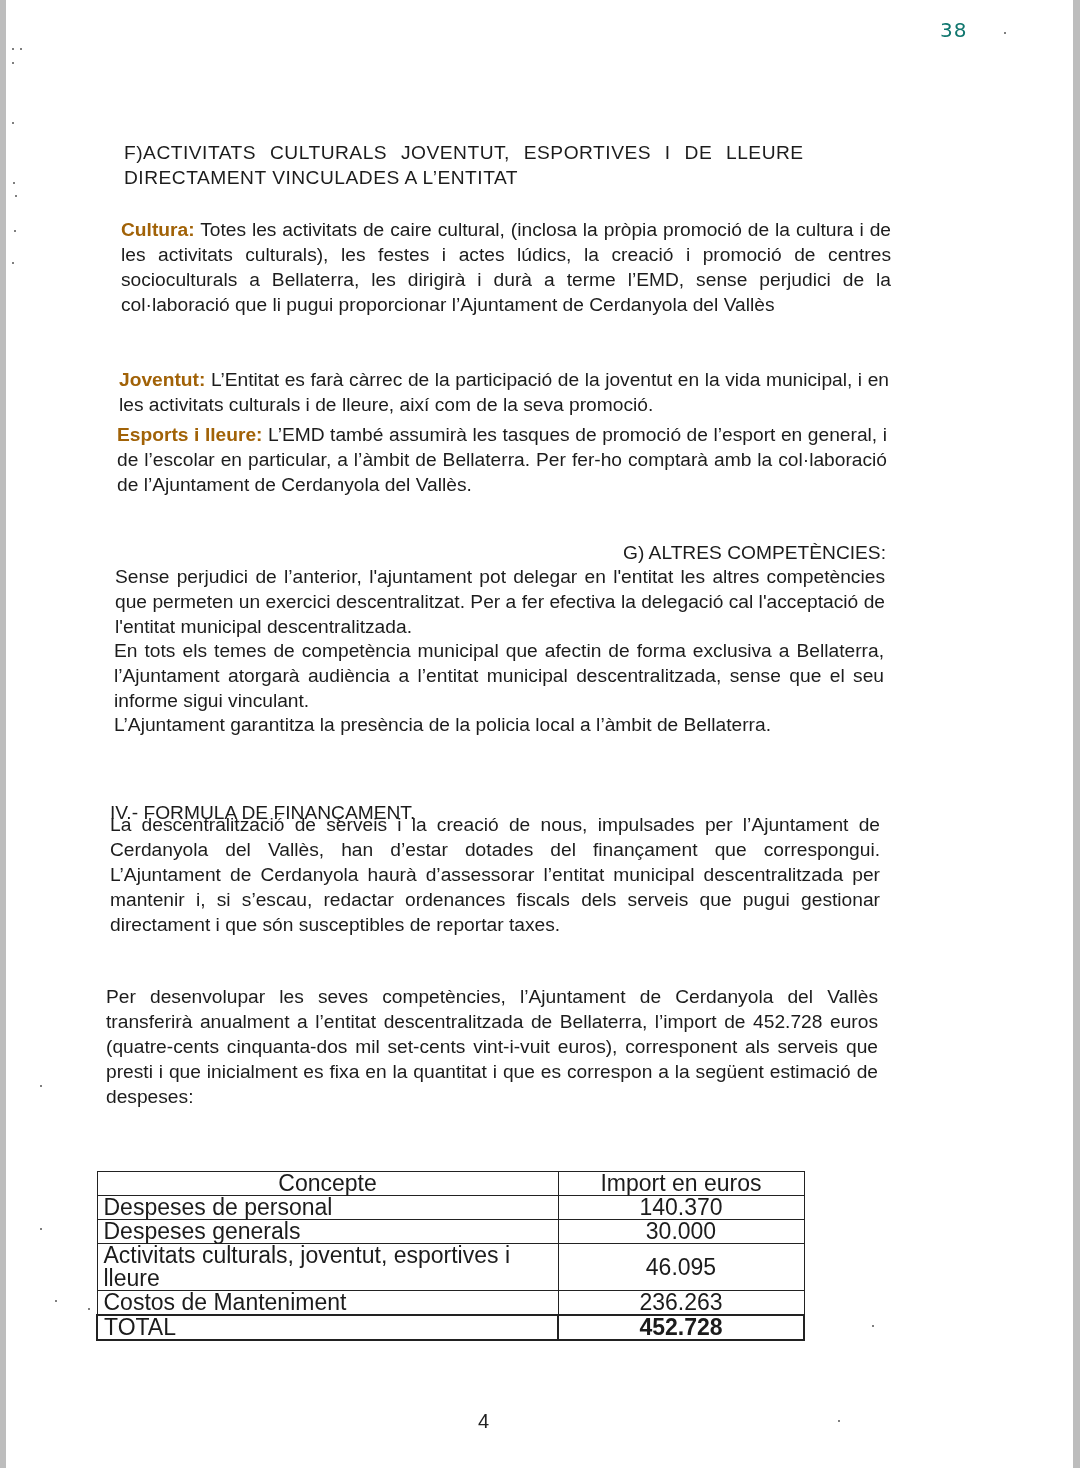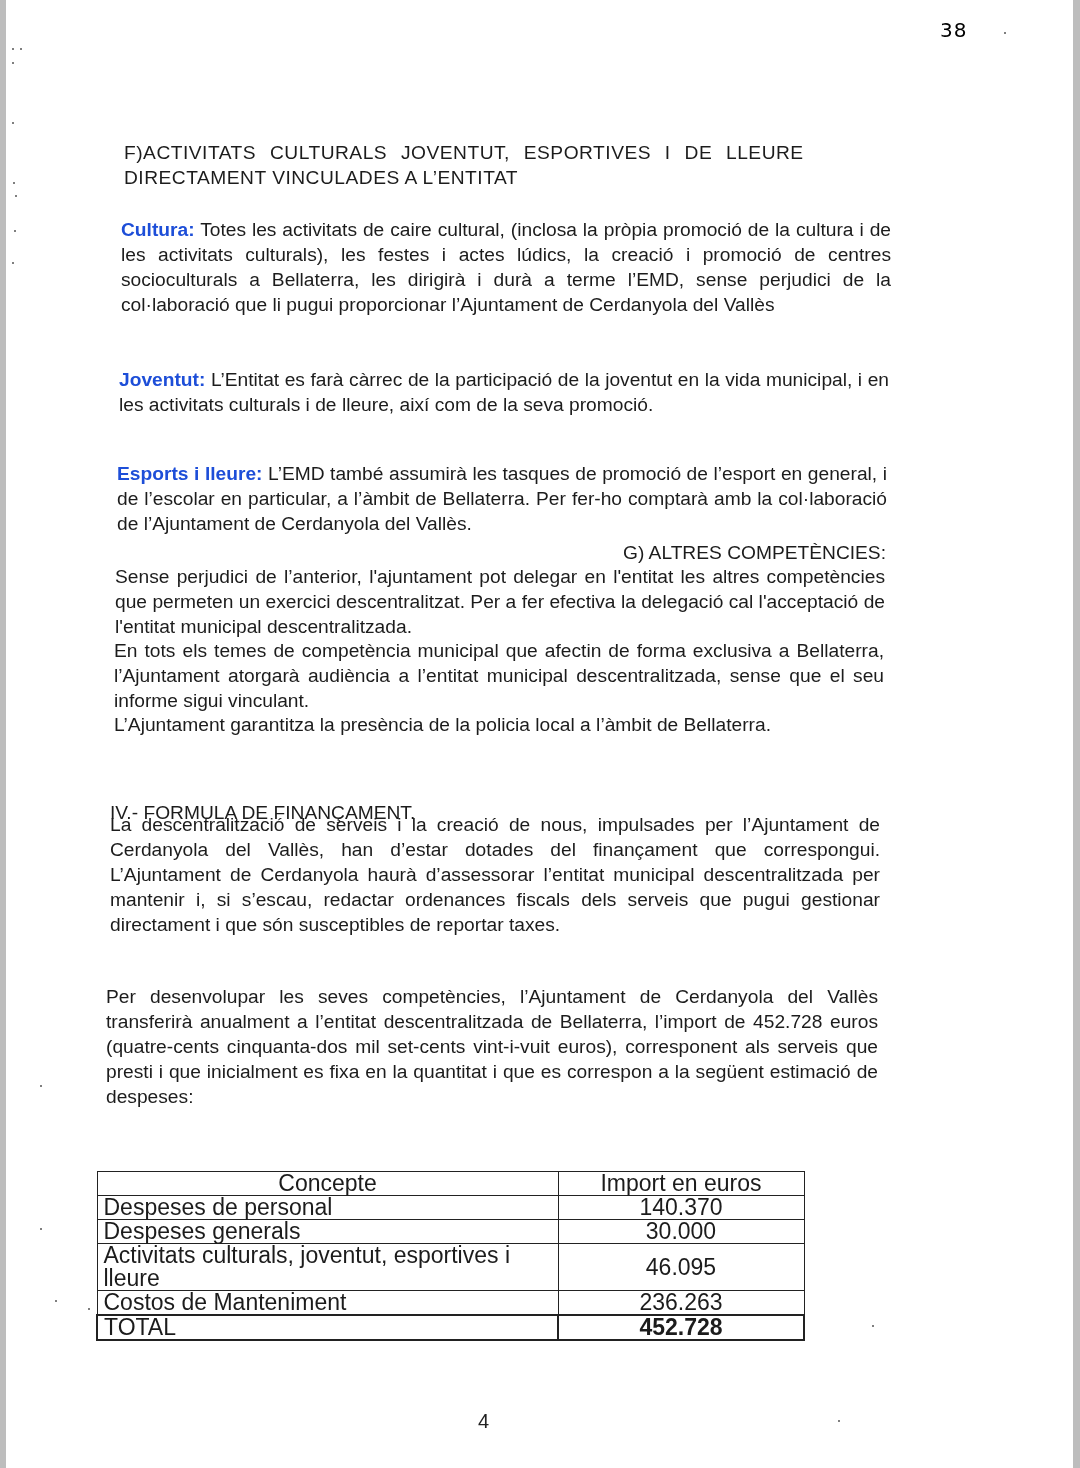--- a/index.html
+++ b/index.html
@@ -2,27 +2,27 @@
 <html><head>
 <meta charset="utf-8">
 <style>
   html, body { margin: 0; padding: 0; }
   body {
     width: 1080px; height: 1468px; background: #ffffff; position: relative; overflow: hidden;
     font-family: "Liberation Sans", sans-serif; color: #1c1c1c;
   }
   .edge-left { position: absolute; left: 0; top: 0; width: 6px; height: 1468px; background: #bdbdbd; }
   .edge-right { position: absolute; right: 0; top: 0; width: 7px; height: 1468px; background: #bdbdbd; }
-  .page-num-top { position: absolute; left: 940px; top: 18px; font-family: "DejaVu Sans", sans-serif; font-size: 20px; color: #000000; letter-spacing: 1px; }
+  .page-num-top { position: absolute; left: 940px; top: 18px; font-family: "DejaVu Sans", sans-serif; font-size: 20px; color: #0f766e; letter-spacing: 1px; }
   .page-num-bottom { position: absolute; left: 478px; top: 1410px; font-size: 20px; color: #222; }
   .speck { position: absolute; background: #555; width: 2px; height: 2px; border-radius: 1px; }
   .block { position: absolute; font-size: 19.2px; line-height: 25px; }
   .just { text-align: justify; text-align-last: left; }
   .heading { letter-spacing: 0.5px; }
-  .bold-label { font-weight: bold; color: #1d4ed8; }
+  .bold-label { font-weight: bold; color: #a16207; }
   .line { display: block; }
   table.costs { position: absolute; left: 96px; top: 1127px; width: 709px; border-collapse: collapse; font-size: 23px; margin-top: 44px; }
   table.costs td, table.costs th { border: 1.5px solid #222; padding: 0 6px; height: 23px; line-height: 23px; font-weight: normal; }
   table.costs th { text-align: center; }
   table.costs td.amt { text-align: center; width: 232px; }
   table.costs tr.total td { border-width: 2px; }
   table.costs tr.total td.amt { font-weight: bold; }
 </style>
 </head>
 <body>
@@ -56,21 +56,21 @@
 <div class="block just" style="left:121px;top:217px;width:770px;">
   <span class="bold-label">Cultura:</span>
   <span>Totes les activitats de caire cultural, (inclosa la pròpia promoció de la cultura i de les activitats culturals), les festes i actes lúdics, la creació i promoció de centres socioculturals a Bellaterra, les dirigirà i durà a terme l’EMD, sense perjudici de la col·laboració que li pugui proporcionar l’Ajuntament de Cerdanyola del Vallès</span>
 </div>
 
 <div class="block just" style="left:119px;top:367px;width:770px;">
   <span class="bold-label">Joventut:</span>
   <span>L’Entitat es farà càrrec de la participació de la joventut en la vida municipal, i en les activitats culturals i de lleure, així com de la seva promoció.</span>
 </div>
 
-<div class="block just" style="left:117px;top:461px;width:770px;">
+<div class="block just" style="left:117px;top:422px;width:770px;">
   <span class="bold-label">Esports i lleure:</span>
   <span>L’EMD també assumirà les tasques de promoció de l’esport en general, i de l’escolar en particular, a l’àmbit de Bellaterra. Per fer-ho comptarà amb la col·laboració de l’Ajuntament de Cerdanyola del Vallès.</span>
 </div>
 
 <div class="block" style="left:116px;top:540px;width:770px;text-align:right;">G) ALTRES COMPETÈNCIES:</div>
 <div class="block just" style="left:115px;top:564px;width:770px;">Sense perjudici de l’anterior, l'ajuntament pot delegar en l'entitat les altres competències que permeten un exercici descentralitzat. Per a fer efectiva la delegació cal l'acceptació de l'entitat municipal descentralitzada.</div>
 <div class="block just" style="left:114px;top:638px;width:770px;">En tots els temes de competència municipal que afectin de forma exclusiva a Bellaterra, l’Ajuntament atorgarà audiència a l’entitat municipal descentralitzada, sense que el seu informe sigui vinculant.</div>
 <div class="block" style="left:114px;top:712px;width:770px;">L’Ajuntament garantitza la presència de la policia local a l’àmbit de Bellaterra.</div>
 
 <div class="block" style="left:110px;top:764px;width:770px;margin-top:36px;">IV.- FORMULA DE FINANÇAMENT.</div>

